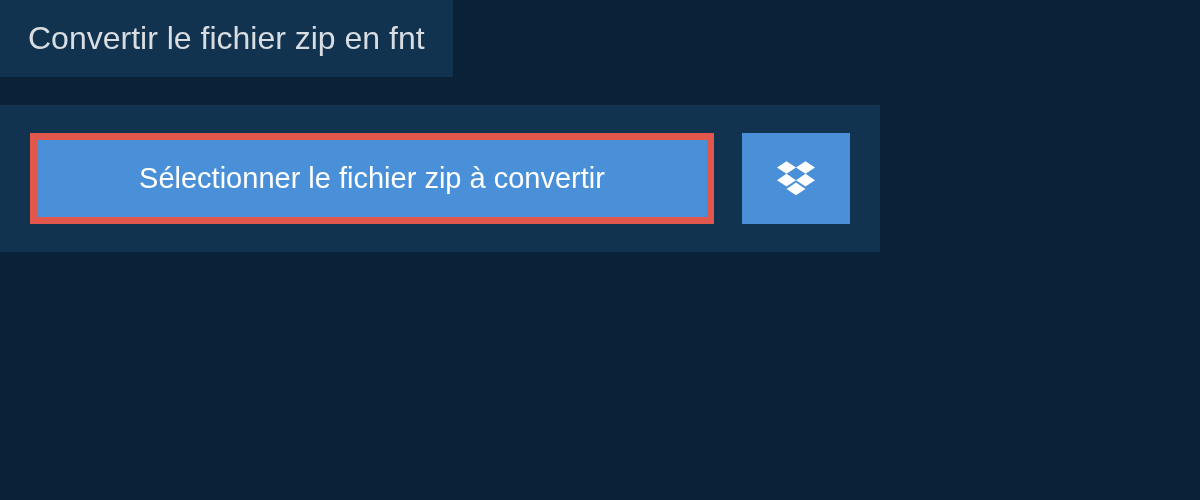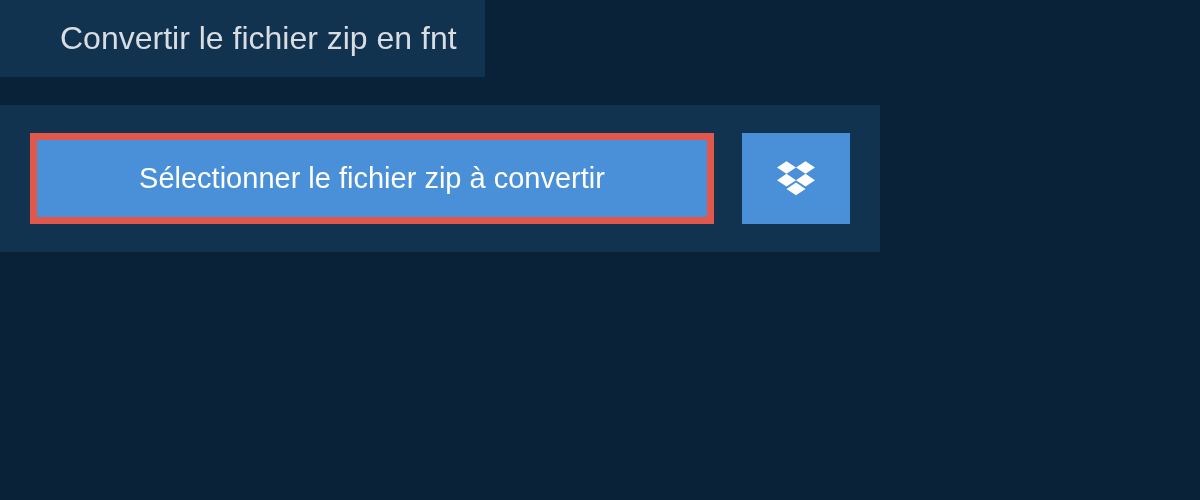--- a/index.html
+++ b/index.html
@@ -16,21 +16,20 @@
     }
     .heading-bar {
       background-color: #12334f;
       padding: 20px 28px;
       display: inline-block;
     }
     .heading-text {
       color: #d8dde2;
       font-size: 32px;
       font-weight: 400;
-      margin-left: 32px;
     }
     .panel {
       background-color: #12334f;
       margin-top: 28px;
       padding: 28px 30px;
       width: 880px;
       display: flex;
       gap: 28px;
     }
     .select-button {

